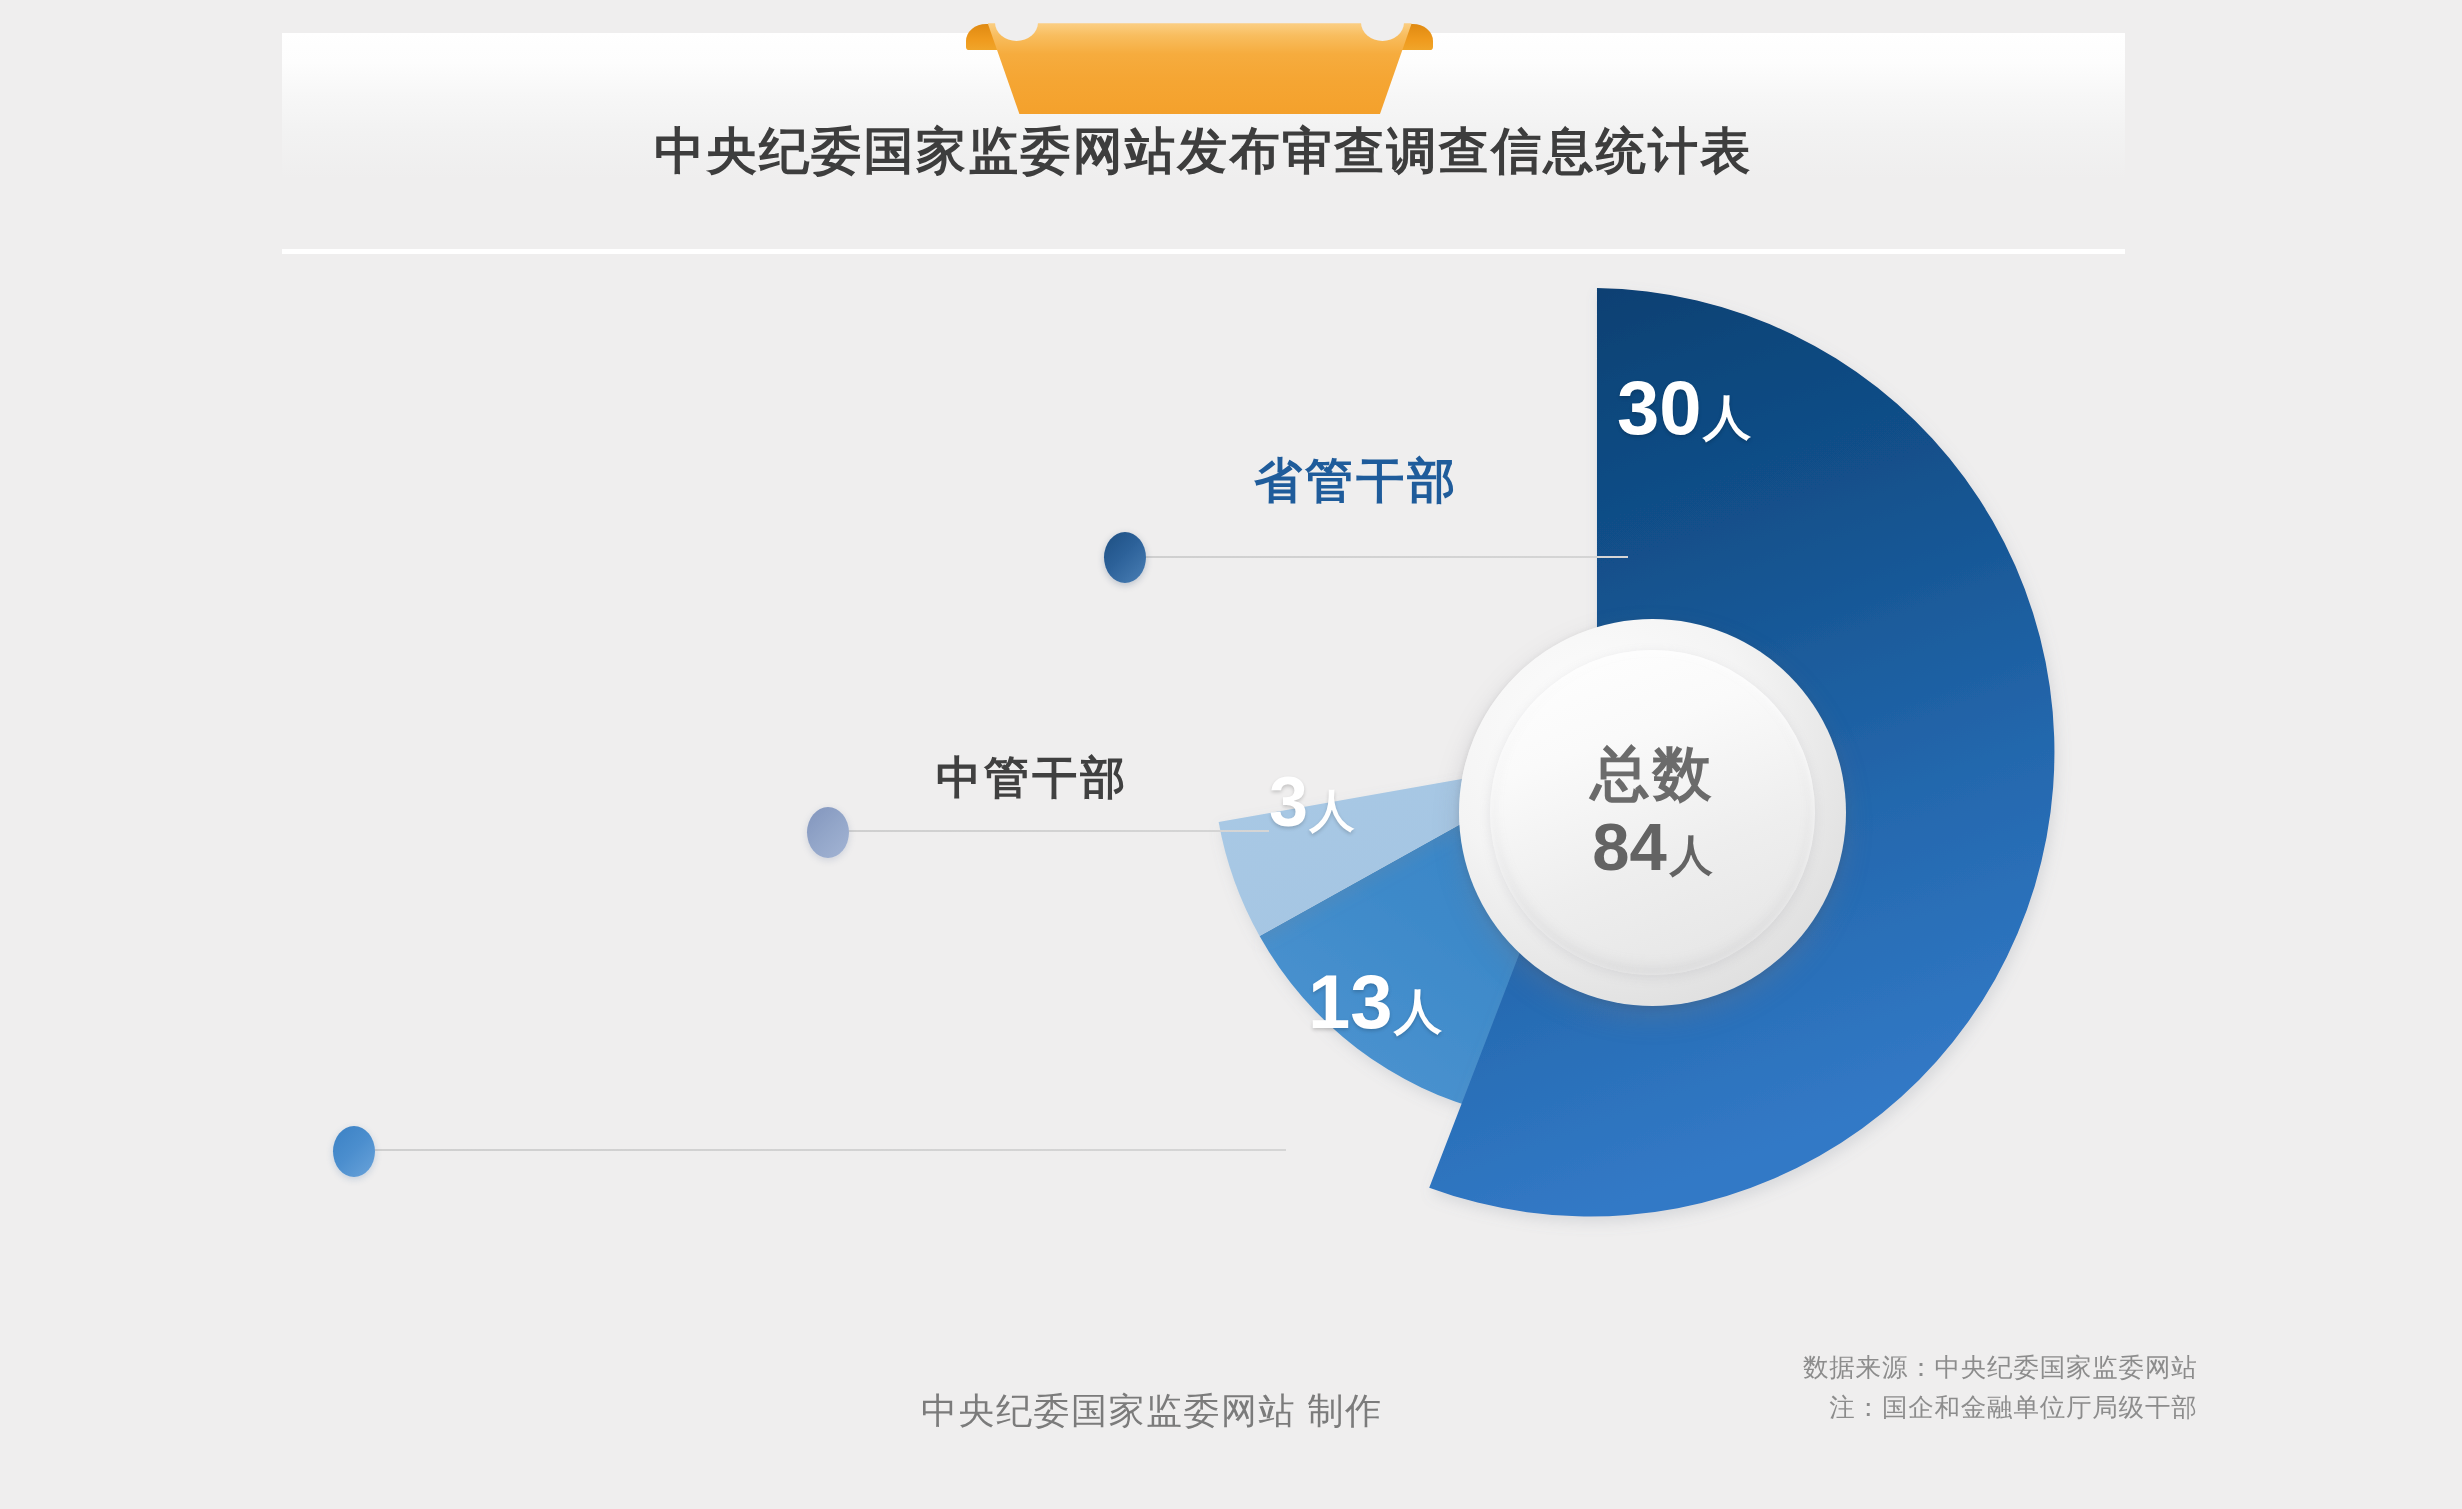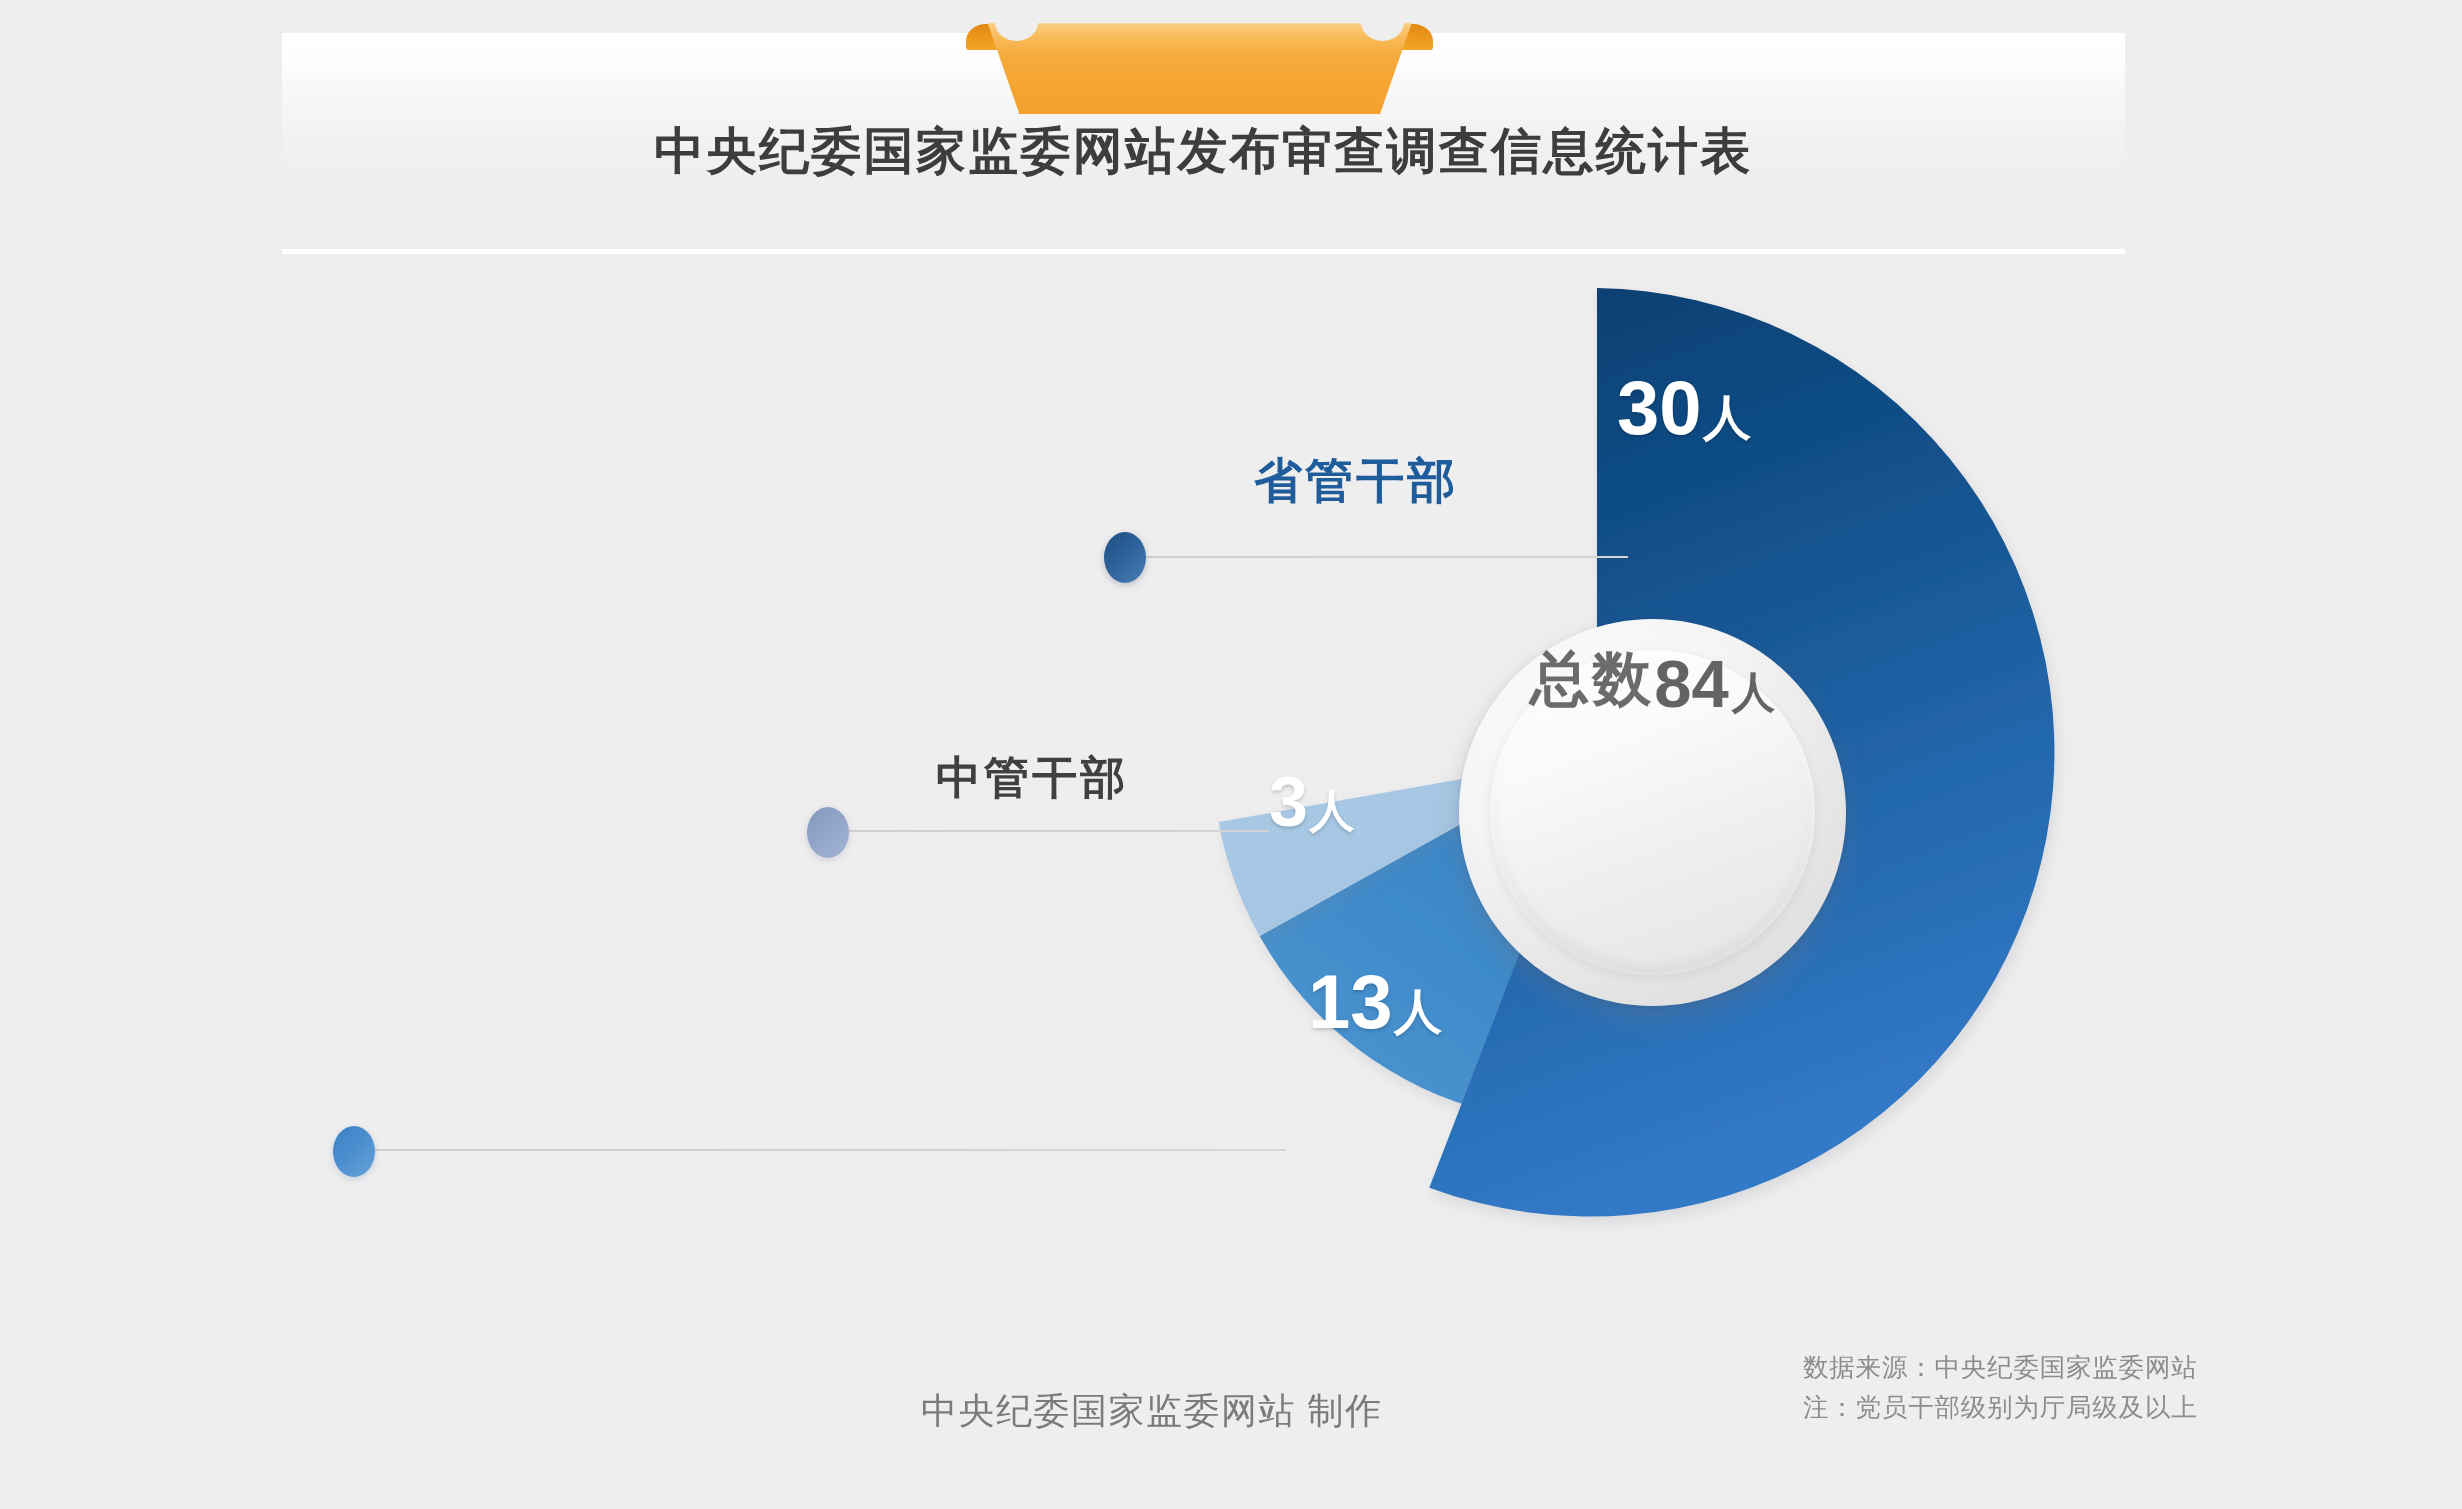--- a/index.html
+++ b/index.html
@@ -138,22 +138,22 @@
     left: 31px;
     top: 31px;
     width: 325px;
     height: 325px;
     border-radius: 50%;
     background: linear-gradient(160deg, #ffffff 0%, #fafafa 30%, #eeeeee 62%, #e4e4e4 100%);
     box-shadow: inset 0 3.1px 9.3px rgba(255,255,255,0.95),
                 inset 0 -6.2px 14px rgba(160,160,165,0.22),
                 0 3.1px 10.8px rgba(140,140,150,0.18);
     display: flex;
-    flex-direction: row;
-    align-items: flex-start;
+    flex-direction: column;
+    align-items: center;
     justify-content: center;
   }
   #hub-total-label {
     font-size: 59px;
     font-weight: bold;
     color: #6b6b6b;
     letter-spacing: 3.1px;
     line-height: 1.0;
     margin-bottom: 9.3px;
   }
@@ -356,15 +356,15 @@
   <div class="leader-dot" id="leader-dot-1"></div>
   <div class="cat-label" id="cat-label-1">中管干部</div>
 
   <div class="leader-line" id="leader-line-2"></div>
   <div class="leader-dot" id="leader-dot-2"></div>
 </div>
 
 <div id="footer-credit">中央纪委国家监委网站 制作</div>
 <div id="footer-notes">
   <div>数据来源：中央纪委国家监委网站</div>
-  <div>注：党员干部级别为厅局级及以上</div>
+  <div>注：国企和金融单位厅局级干部</div>
 </div>
 
 
 </body></html>

